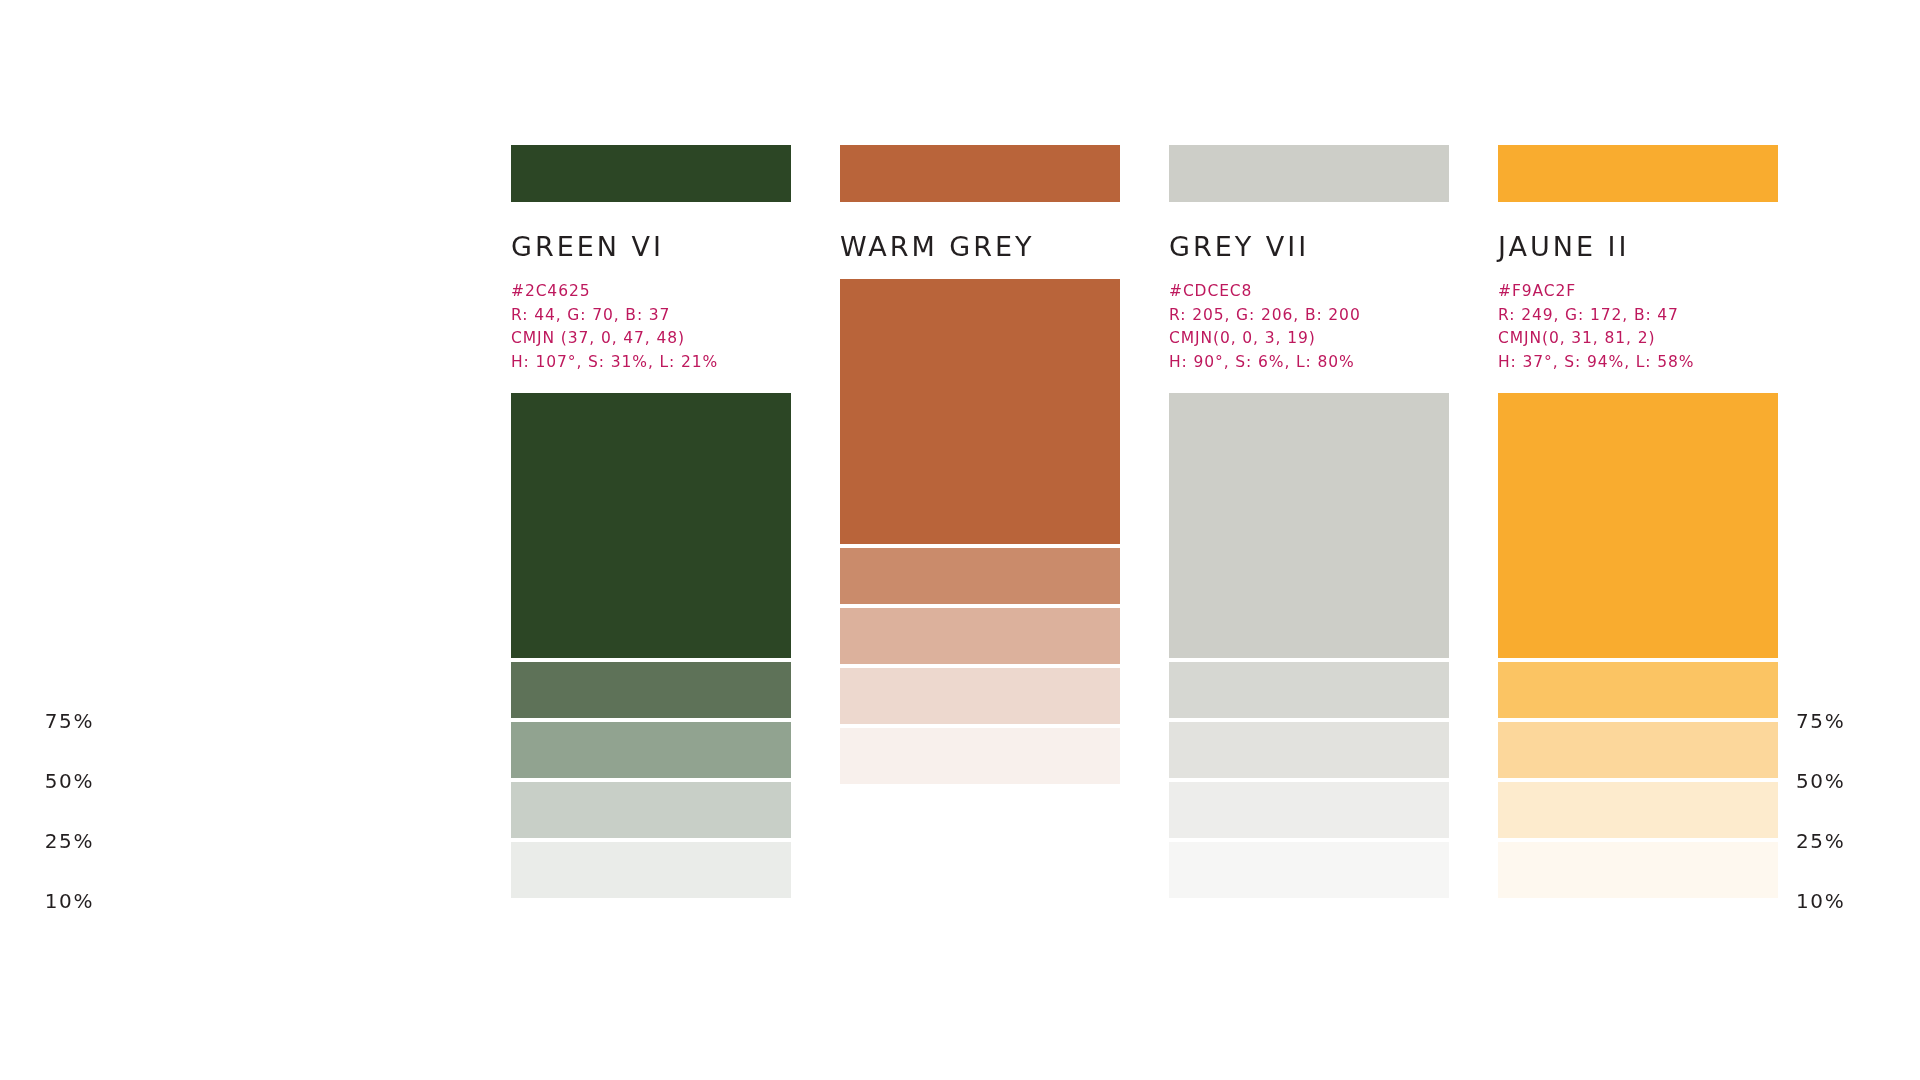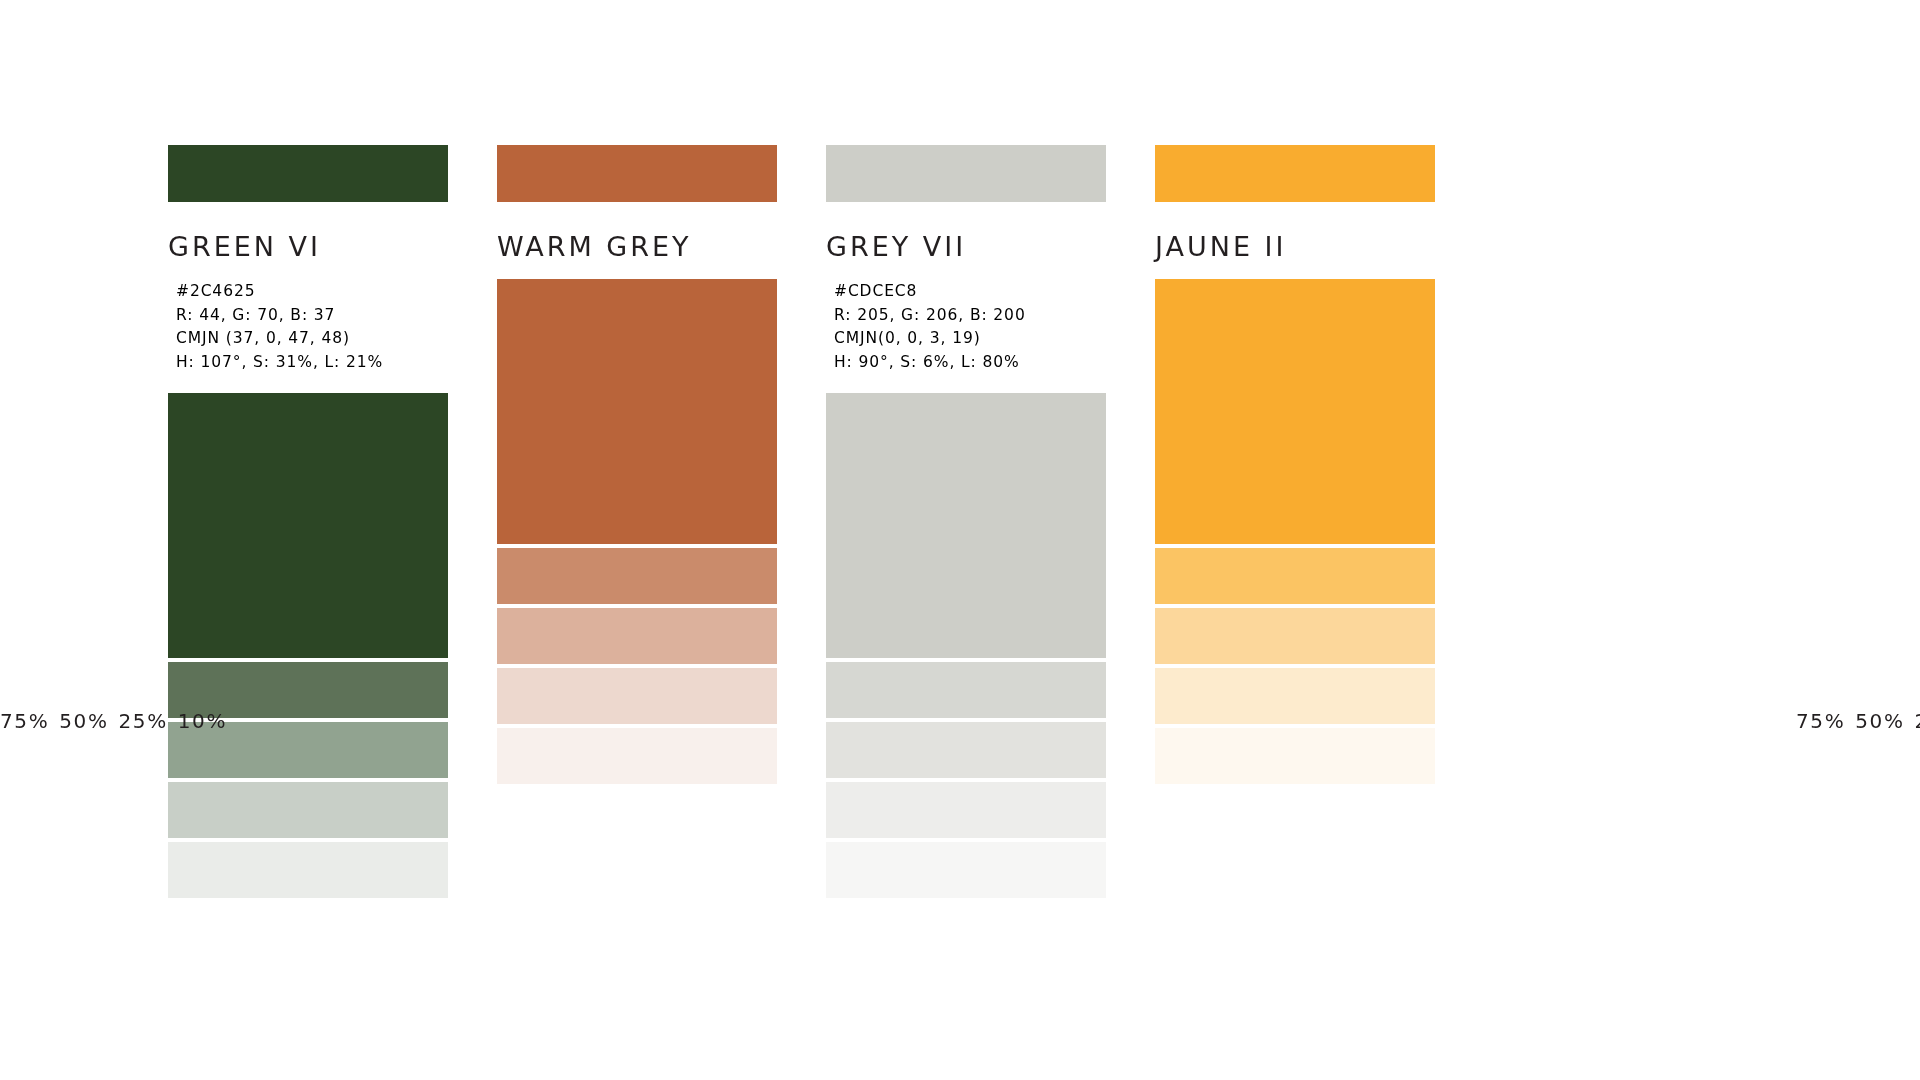--- a/index.html
+++ b/index.html
@@ -26,20 +26,21 @@
 
   
   .columns {
     position: absolute;
     left: 168px;
     top: 145px;
     width: 1610px;
     display: flex;
     flex-direction: row;
     gap: 49px;
+    justify-content: flex-end;
   }
   .color-column {
     width: 280px;
     flex: 0 0 280px;
   }
 
   
   .swatch-top {
     width: 280px;
     height: 57px;
@@ -55,23 +56,22 @@
     white-space: nowrap;
     color: #231f20;
   }
 
   
   .specs {
     margin-top: 20px;
     font-size: 15.5px;
     line-height: 23.5px;
     letter-spacing: 0.9px;
-    color: #000000;
+    color: #be185d;
     white-space: nowrap;
-    margin-left: 8px;
   }
   .spec-line { display: block; }
 
   
   .swatch-big {
     margin-top: 19px;
     width: 280px;
     height: 265px;
   }
 
@@ -86,20 +86,21 @@
     width: 280px;
     height: 56px;
   }
 
   
   .tint-labels {
     position: absolute;
     top: 693px;
     width: 100px;
     display: flex;
+    flex-direction: column;
     gap: 4px;
   }
   .tint-labels.left  { left: 0px;    align-items: flex-end; }
   .tint-labels.right { left: 1790px; align-items: flex-start; }
   .tint-label {
     height: 56px;
     line-height: 56px;
     font-size: 20px;
     letter-spacing: 1.6px;
     color: #231f20;
@@ -160,20 +161,26 @@
         <div class="tint-swatch" style="background-color: rgb(214, 215, 210);"></div>
         <div class="tint-swatch" style="background-color: rgb(226, 226, 222);"></div>
         <div class="tint-swatch" style="background-color: rgb(237, 237, 235);"></div>
         <div class="tint-swatch" style="background-color: rgb(246, 246, 245);"></div>
       </div>
     </div>
 
     <div class="color-column">
       <div class="swatch-top" style="background-color: rgb(249, 172, 47);"></div>
       <div class="color-name">JAUNE II</div>
+      <div class="specs">
+        <span class="spec-line">#F9AC2F</span>
+        <span class="spec-line">R: 249, G: 172, B: 47</span>
+        <span class="spec-line">CMJN(0, 31, 81, 2)</span>
+        <span class="spec-line">H: 37°, S: 94%, L: 58%</span>
+      </div>
       <div class="swatch-big" style="background-color: rgb(249, 172, 47);"></div>
       <div class="tints">
         <div class="tint-swatch" style="background-color: rgb(251, 196, 99);"></div>
         <div class="tint-swatch" style="background-color: rgb(252, 215, 155);"></div>
         <div class="tint-swatch" style="background-color: rgb(253, 235, 205);"></div>
         <div class="tint-swatch" style="background-color: rgb(254, 248, 239);"></div>
       </div>
     </div>
 
   </div>

